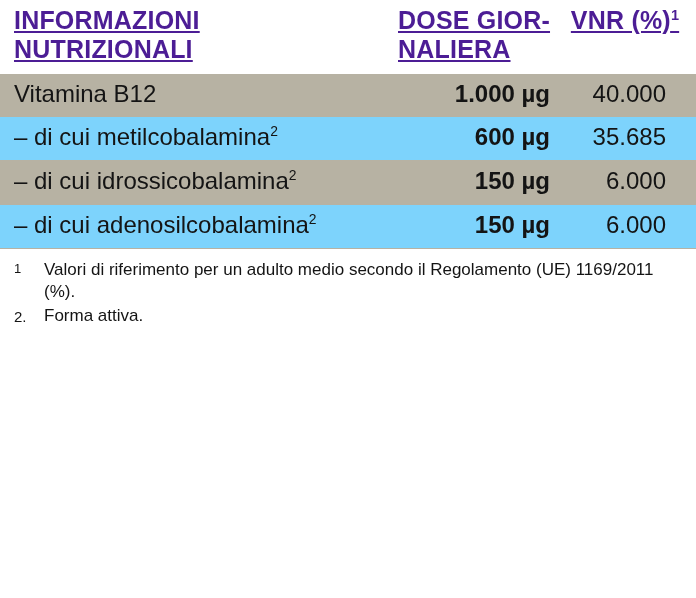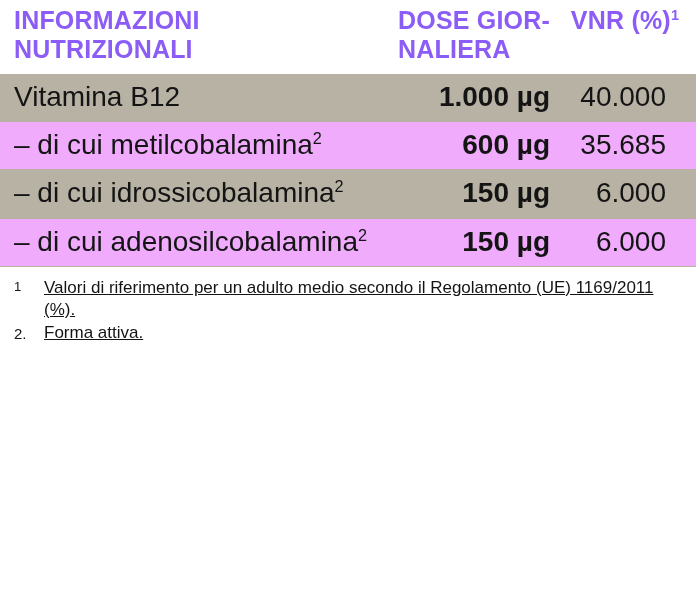--- a/index.html
+++ b/index.html
@@ -29,42 +29,43 @@
   table.nutrition col.c-name { width: 392px; }
   table.nutrition col.c-dose { width: 168px; }
   table.nutrition col.c-vnr  { width: 136px; }
 
   thead th {
     font-weight: bold;
     font-size: 25px;
     line-height: 1.15;
     letter-spacing: 0.2px;
     text-transform: uppercase;
-    color: #8b5cf6;
+    color: #4c1d95;
     padding: 6px 8px 10px 8px;
     vertical-align: top;
     background: #ffffff;
+    text-decoration: underline;
   }
   thead th.h-name { text-align: left; padding-left: 14px; }
   thead th.h-dose { text-align: left; padding-left: 6px; margin-top: 11px; }
   thead th.h-vnr  { text-align: center; padding-left: 2px; white-space: nowrap;}
 
   tbody td {
-    font-size: 28px;
+    font-size: 24px;
     line-height: 1.12;
     vertical-align: top;
     padding: 7px 8px 9px 8px;
     color: #141414;
   }
   tbody td.t-name { text-align: left; padding-left: 14px; }
   tbody td.t-dose { text-align: right; padding-right: 10px; white-space: nowrap; font-weight: bold; }
   tbody td.t-vnr  { text-align: right; padding-right: 30px; white-space: nowrap; }
 
   tbody tr.shaded td { background: #b7b2a3; }
-  tbody tr.plain td { background: #f0abfc; }
+  tbody tr.plain td { background: #7dd3fc; }
 
   tbody tr.plain td {
     border-top: 1px solid #b7b2a3;
     border-bottom: 1px solid #b7b2a3;
   }
 
   sup {
     font-size: 0.58em;
     vertical-align: super;
     line-height: 0;
@@ -81,21 +82,21 @@
     color: #141414;
     margin-bottom: 2px;
   }
   .footnote .marker {
     width: 30px;
     flex: 0 0 30px;
     font-size: 13px;
     padding-top: 2px;
   }
   .footnote .marker.dotted { font-size: 15px; }
-  .footnote .ftext { flex: 1 1 auto; text-decoration: underline; }
+  .footnote .ftext { flex: 1 1 auto; }
 </style>
 </head>
 <body>
 
 <div class="panel">
 
   <table class="nutrition">
     <colgroup>
       <col class="c-name">
       <col class="c-dose">

